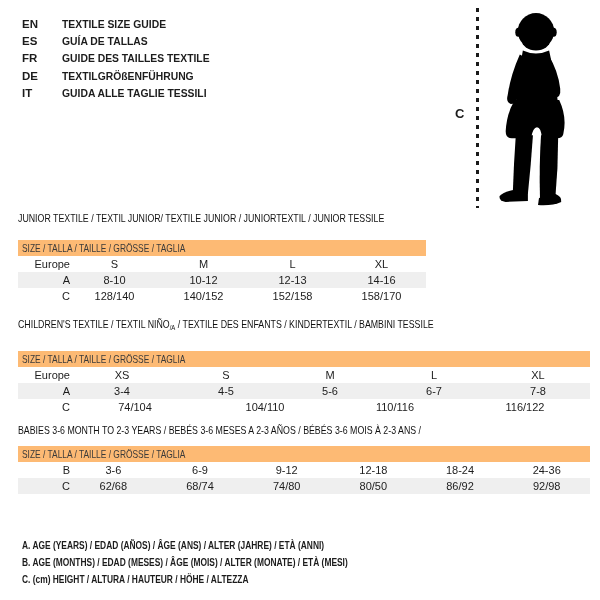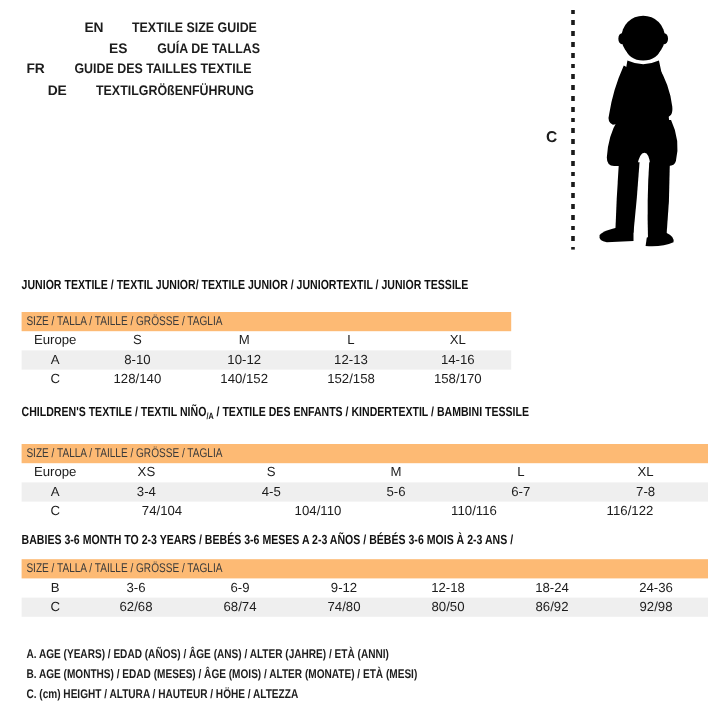--- a/index.html
+++ b/index.html
@@ -6,41 +6,41 @@
   body { background:#fff; }
   .canvas {
     position:relative; width:600px; height:600px; background:#ffffff;
     font-family:"Liberation Sans","DejaVu Sans",sans-serif; color:#1c1c1c; overflow:hidden;
   }
   .cx { display:inline-block; transform:scaleX(0.8); transform-origin:0 50%; white-space:nowrap; }
   .cx90 { display:inline-block; transform:scaleX(0.9); transform-origin:0 50%; white-space:nowrap; }
 
   
   .lang-block { position:absolute; left:22px; top:16px; }
-  .lang-row { display:flex; line-height:17.2px; font-weight:bold; font-size:11.5px;justify-content:flex-end; }
+  .lang-row { display:flex; line-height:17.2px; font-weight:bold; font-size:11.5px; }
   .lang-code { width:40px; }
 
   
   .dash-line { position:absolute; left:476px; top:8px; width:3px; height:200px;
     background:repeating-linear-gradient(to bottom,#1a1a1a 0 4px,transparent 4px 9px); }
   .fig-label { position:absolute; left:455px; top:106px; font-weight:bold; font-size:13px; }
   .baby { position:absolute; left:481px; top:6px; }
 
   
   .sec { position:absolute; left:18px; }
   .sec1 { top:212px; width:408px; }
   .sec2 { top:318px; width:572px; }
   .sec3 { top:424px; width:572px; }
-  .ttl { font-weight:bold; font-size:11px; line-height:13px; color:#111; white-space:nowrap;margin-top:20px; }
+  .ttl { font-weight:normal; font-size:11px; line-height:13px; color:#111; white-space:nowrap; }
   .gap1 { height:15px; } .gap2 { height:17px; } .gap3 { height:9px; }
   .thead { background:#fdba74; height:16px; line-height:16px; padding-left:4px;
     font-size:10.5px; color:#3a3a3a; overflow:hidden; }
   .trow { display:flex; height:16px; line-height:16px; font-size:11px; }
   .trow.alt { background:#efefef; }
-  .c0 { width:52px; padding-left:4px; text-align:center; }
+  .c0 { width:52px; padding-left:4px; text-align:right; }
   .cv { flex:1; text-align:center; }
   .sub { font-size:7.5px; vertical-align:-2px; }
 
   
   .notes { position:absolute; left:22px; top:537px; }
   .note { font-weight:bold; font-size:10.5px; line-height:17px; white-space:nowrap; }
 </style>
 </head>
 <body>
 
@@ -55,20 +55,24 @@
       <span class="lang-code">ES</span>
       <span class="cx90">GUÍA DE TALLAS</span>
     </div>
     <div class="lang-row">
       <span class="lang-code">FR</span>
       <span class="cx90">GUIDE DES TAILLES TEXTILE</span>
     </div>
     <div class="lang-row">
       <span class="lang-code">DE</span>
       <span class="cx90">TEXTILGRÖßENFÜHRUNG</span>
+    </div>
+    <div class="lang-row">
+      <span class="lang-code">IT</span>
+      <span class="cx90">GUIDA ALLE TAGLIE TESSILI</span>
     </div>
   </div>
 
   <div class="dash-line"></div>
   <div class="fig-label">C</div>
   <svg class="baby" width="114" height="202" viewBox="0 0 112 200" aria-hidden="true">
     <g fill="#000000">
       <circle cx="54" cy="25" r="18"></circle>
       <ellipse cx="54" cy="34" rx="14" ry="10"></ellipse>
       <ellipse cx="36.5" cy="26" rx="3" ry="4.5"></ellipse>

